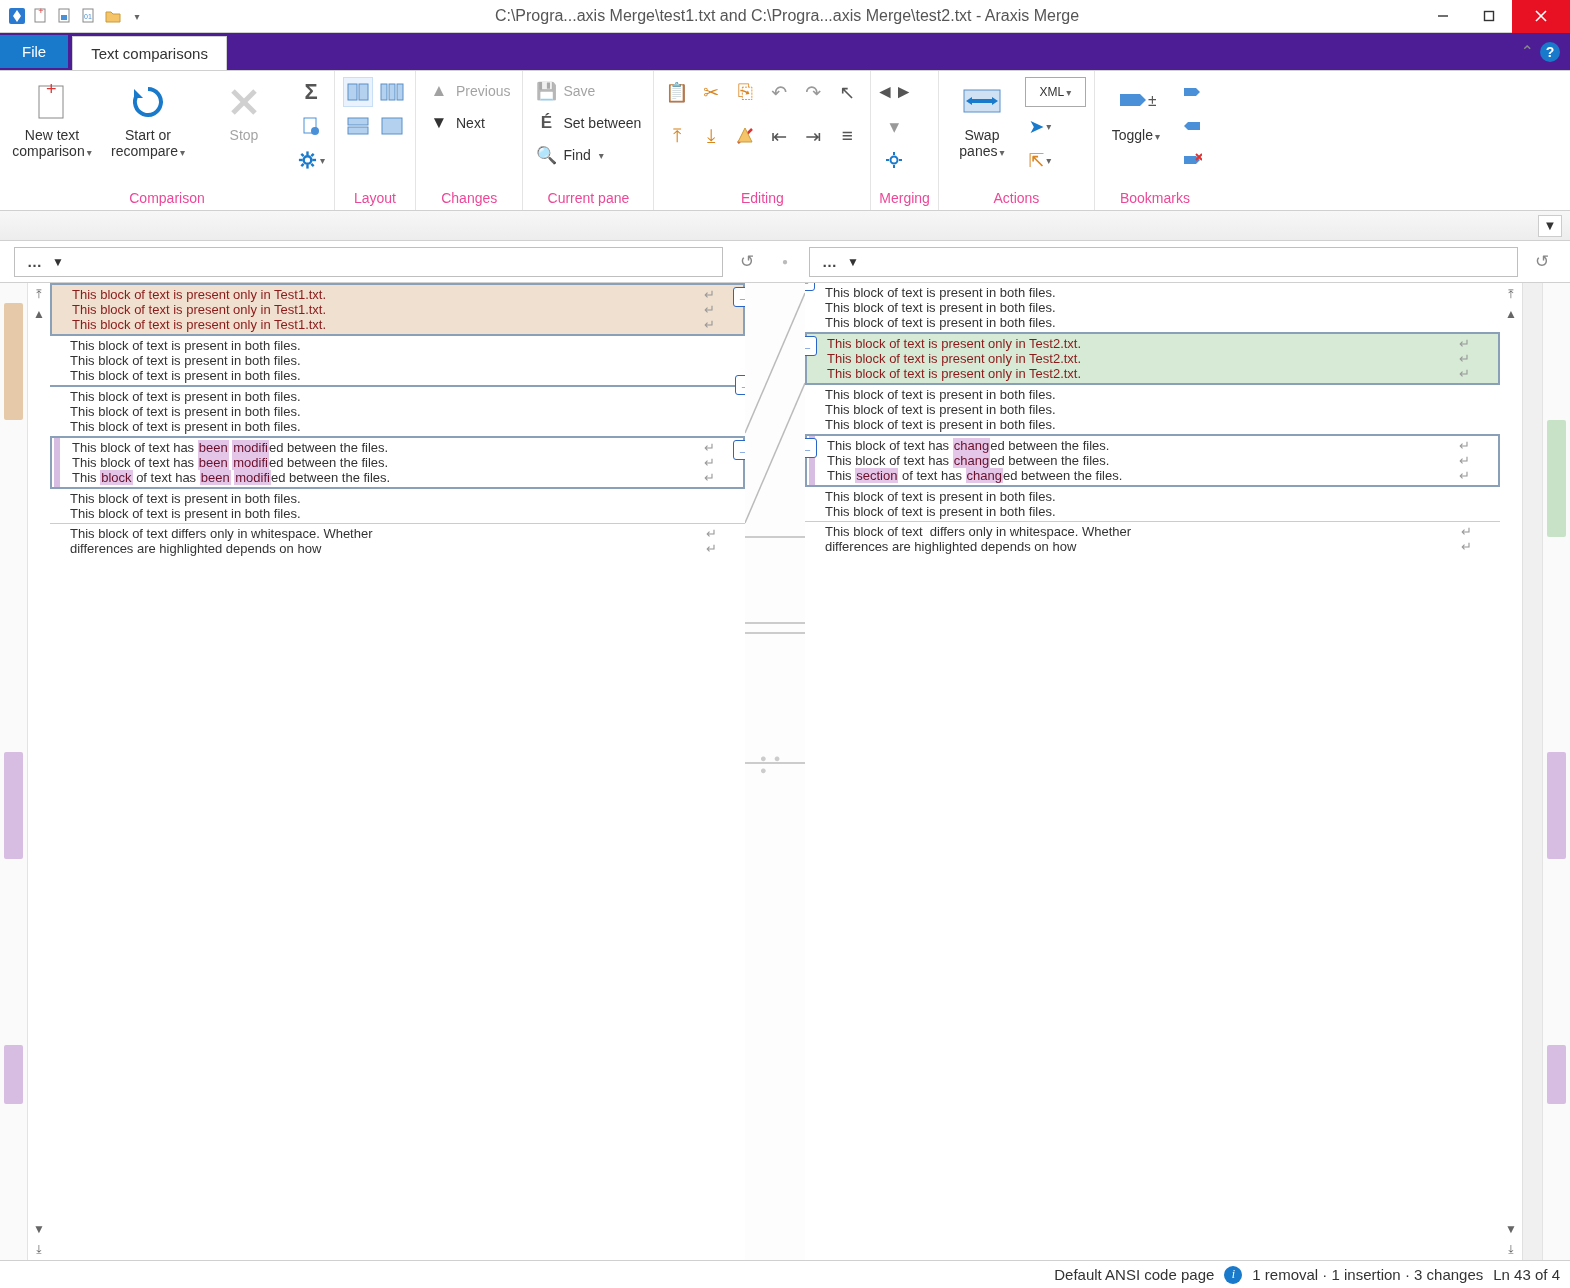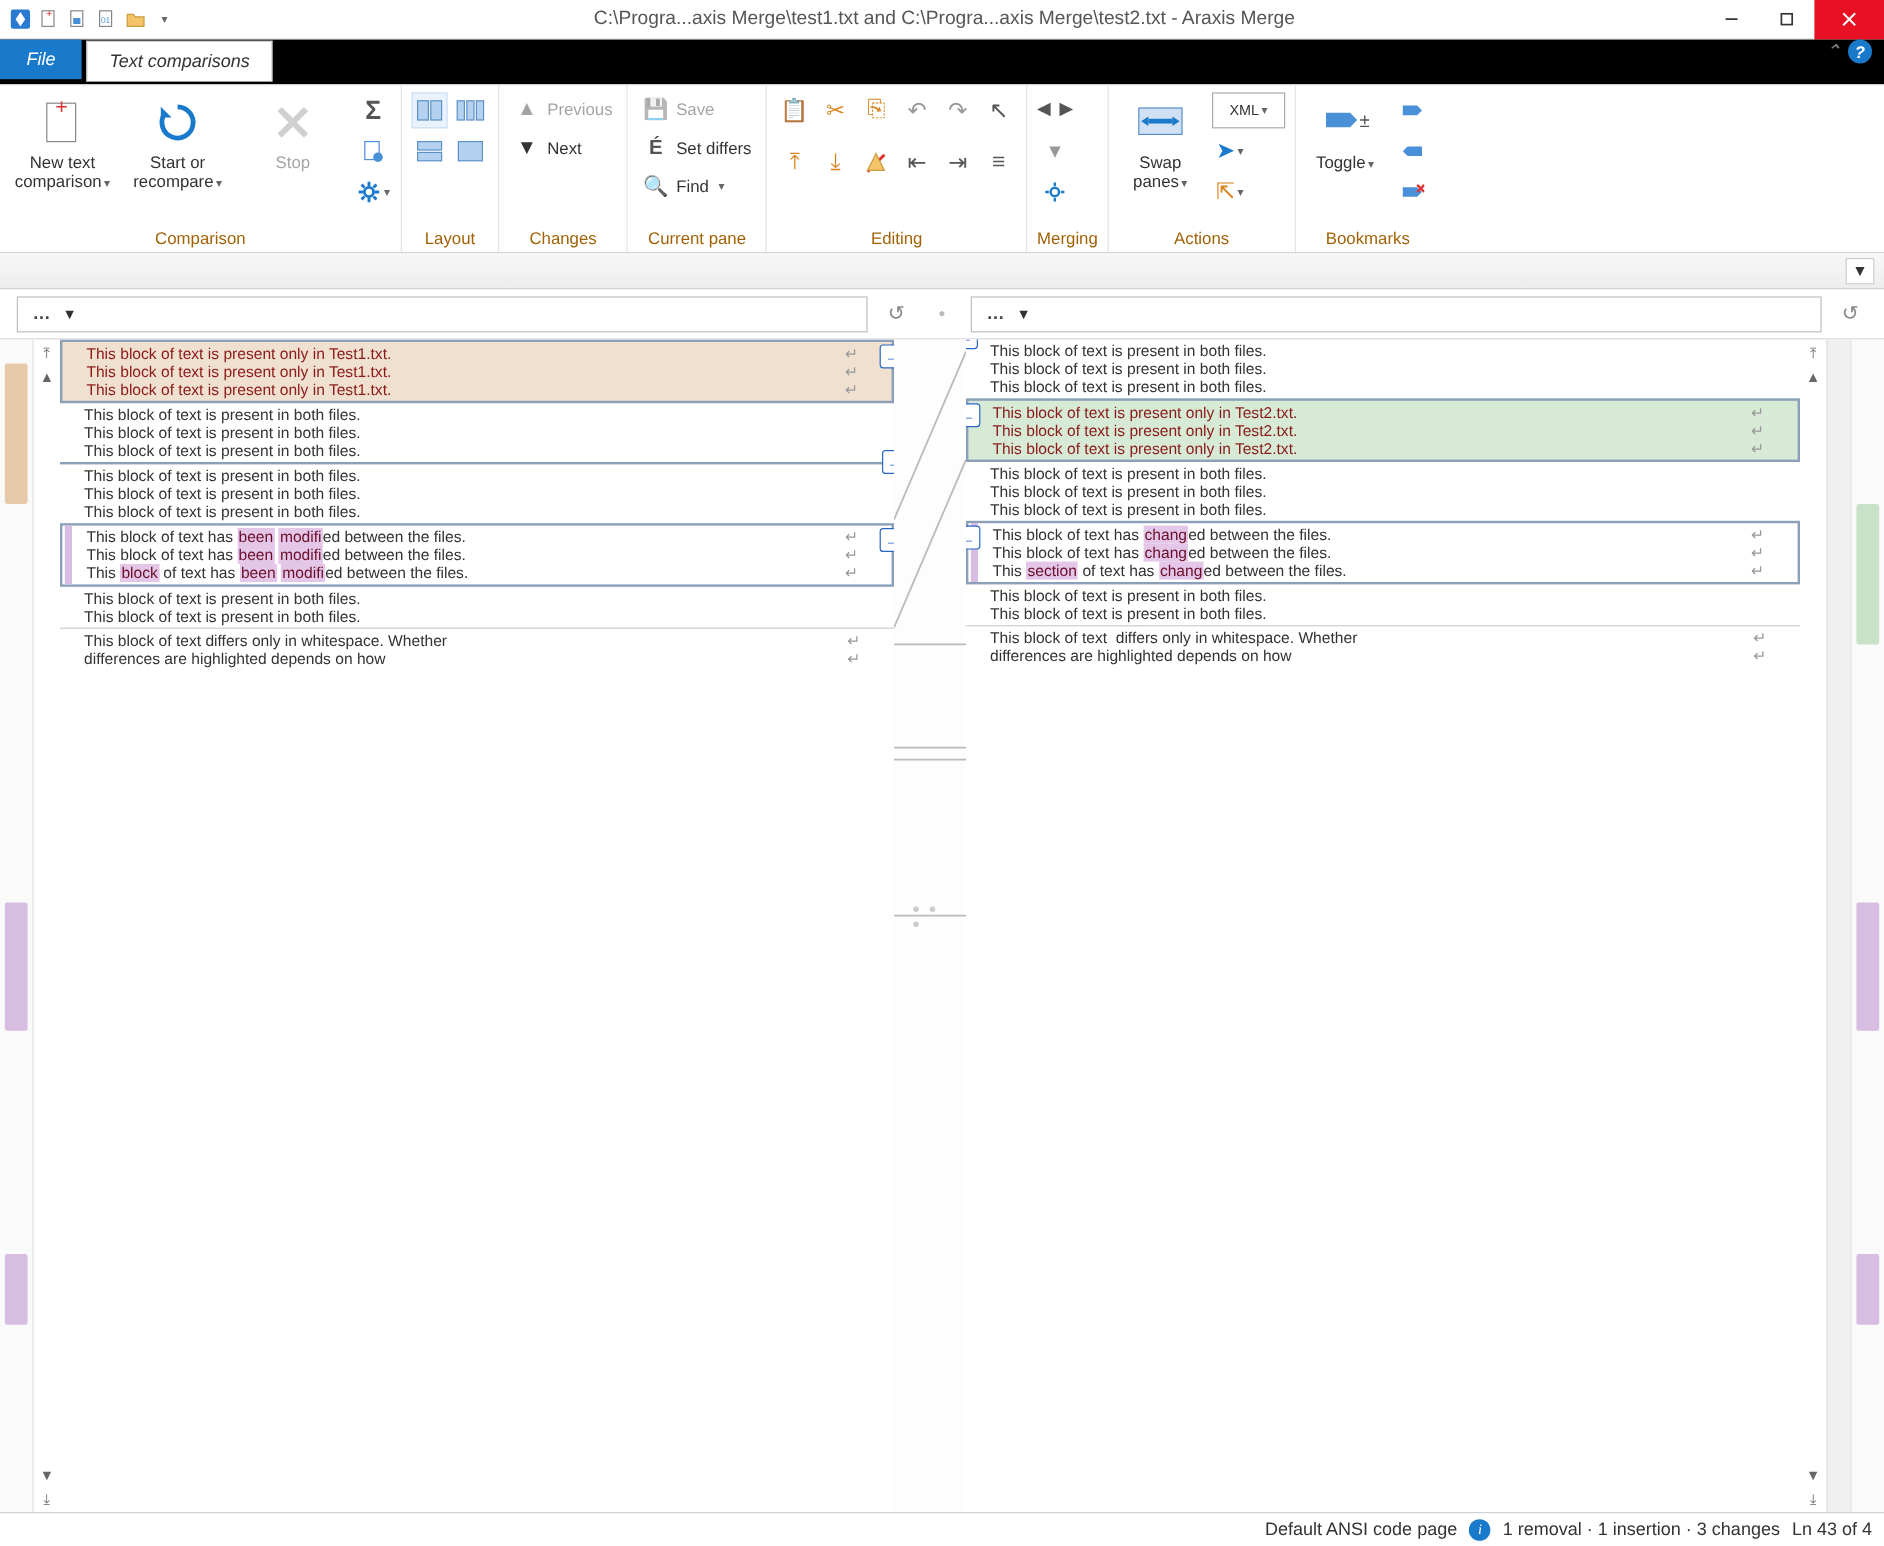--- a/index.html
+++ b/index.html
@@ -8,32 +8,32 @@
 
 .titlebar { height: 33px; background: #fff; display: flex; align-items: center; border-bottom: 1px solid #d0d0d0; }
 .titlebar-icons { display: flex; gap: 2px; padding: 0 6px; }
 .titlebar-icons .qicon { width: 22px; height: 22px; border: 1px solid transparent; display: flex; align-items: center; justify-content: center; font-size: 15px; cursor: pointer; }
 .titlebar-title { flex: 1; text-align: center; font-size: 16px; color: #555; padding: 0 10px; white-space: nowrap; overflow: hidden; }
 .win-controls { display: flex; }
 .win-btn { width: 46px; height: 33px; display: flex; align-items: center; justify-content: center; font-size: 14px; cursor: pointer; }
 .win-close { background: #e81123; color: #fff; width: 58px; }
 
 
-.tabsrow { height: 38px; display: flex; align-items: flex-start; background: #000000; border-bottom: 1px solid #d0d0d0; font-style: italic; }
+.tabsrow { height: 38px; display: flex; align-items: center; background: #4c1d95; border-bottom: 1px solid #d0d0d0; }
 .filetab { background: #1979ca; color: #fff; padding: 8px 22px; font-size: 15px; margin-right: 4px; cursor: pointer; }
 .comptab { background: #fff; border: 1px solid #d0d0d0; border-bottom: none; padding: 8px 18px; font-size: 15px; cursor: pointer; position: relative; top: 1px; }
 .tabsrow-spacer { flex: 1; }
 .tabsrow-right { display: flex; align-items: center; gap: 6px; padding-right: 10px; }
 .help-circle { width: 20px; height: 20px; border-radius: 50%; background: #1979ca; color: #fff; display: flex; align-items: center; justify-content: center; font-weight: bold; font-size: 14px; cursor: pointer; }
 
 
 .ribbon { background: #fff; border-bottom: 1px solid #d0d0d0; display: flex; height: 140px; }
 .rgroup { border-right: 1px solid #e4e4e4; padding: 6px 8px 2px 8px; display: flex; flex-direction: column; }
 .rgroup-body { flex: 1; display: flex; align-items: flex-start; gap: 8px; }
-.rgroup-label { text-align: center; font-size: 14px; color: #a16207; padding: 2px 0; }
+.rgroup-label { text-align: center; font-size: 14px; color: #ec4899; padding: 2px 0; }
 .rbtn-big { display: flex; flex-direction: column; align-items: center; justify-content: flex-start; width: 88px; cursor: pointer; gap: 4px; padding-top: 4px; }
 .rbtn-big .ricon { font-size: 36px; height: 42px; display: flex; align-items: center; justify-content: center; }
 .rbtn-big .rlabel { text-align: center; font-size: 14px; line-height: 1.15; }
 .rbtn-big.disabled { opacity: .45; }
 .rcol { display: flex; flex-direction: column; gap: 4px; }
 .rsmall { display: flex; align-items: center; gap: 6px; height: 28px; cursor: pointer; padding: 0 4px; font-size: 14px; }
 .rsmall .sicon { width: 22px; text-align: center; font-size: 17px; }
 .rsmall.disabled { opacity: .45; }
 .ricon-row { display: flex; gap: 4px; }
 .ricon-sm { width: 30px; height: 30px; display: flex; align-items: center; justify-content: center; font-size: 19px; cursor: pointer; border: 1px solid transparent; }
@@ -276,21 +276,21 @@
 
   <div class="rgroup">
     <div class="rgroup-body">
       <div class="rcol">
         <div class="rsmall disabled">
             <span class="sicon">💾</span>
             <span>Save</span>
           </div>
         <div class="rsmall">
             <span class="sicon" style="font-weight:bold;color:#555;">É</span>
-            <span>Set differs</span>
+            <span>Set between</span>
           </div>
         <div class="rsmall">
             <span class="sicon" style="color:#1979ca;">🔍</span>
             <span>Find</span>
             <span class="dd">▾</span>
           </div>
       </div>
     </div>
     <div class="rgroup-label">Current pane</div>
   </div>

